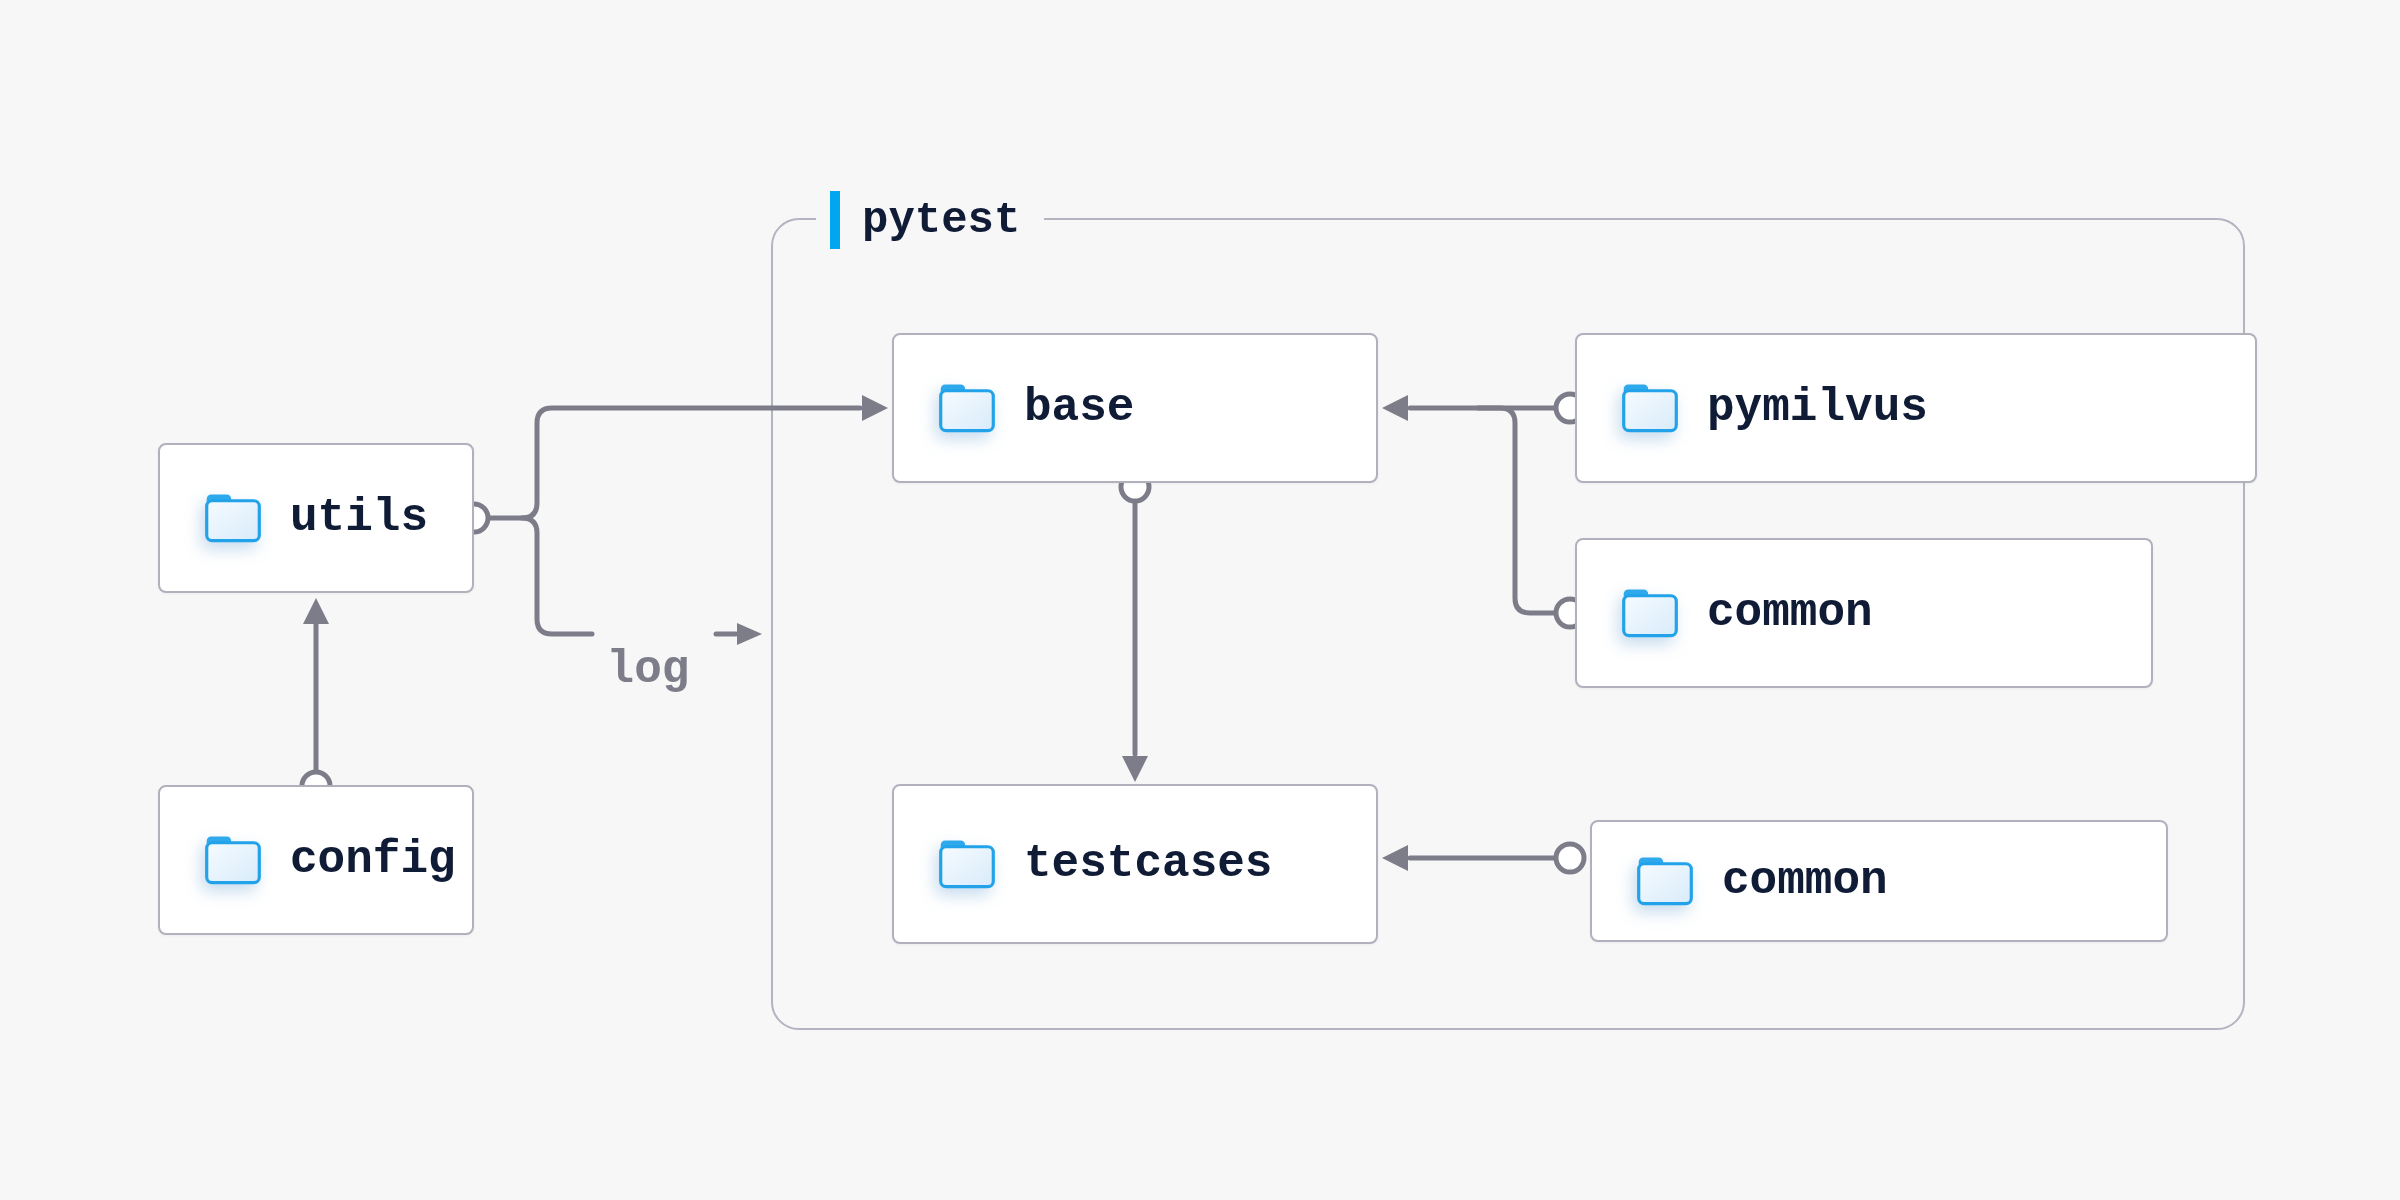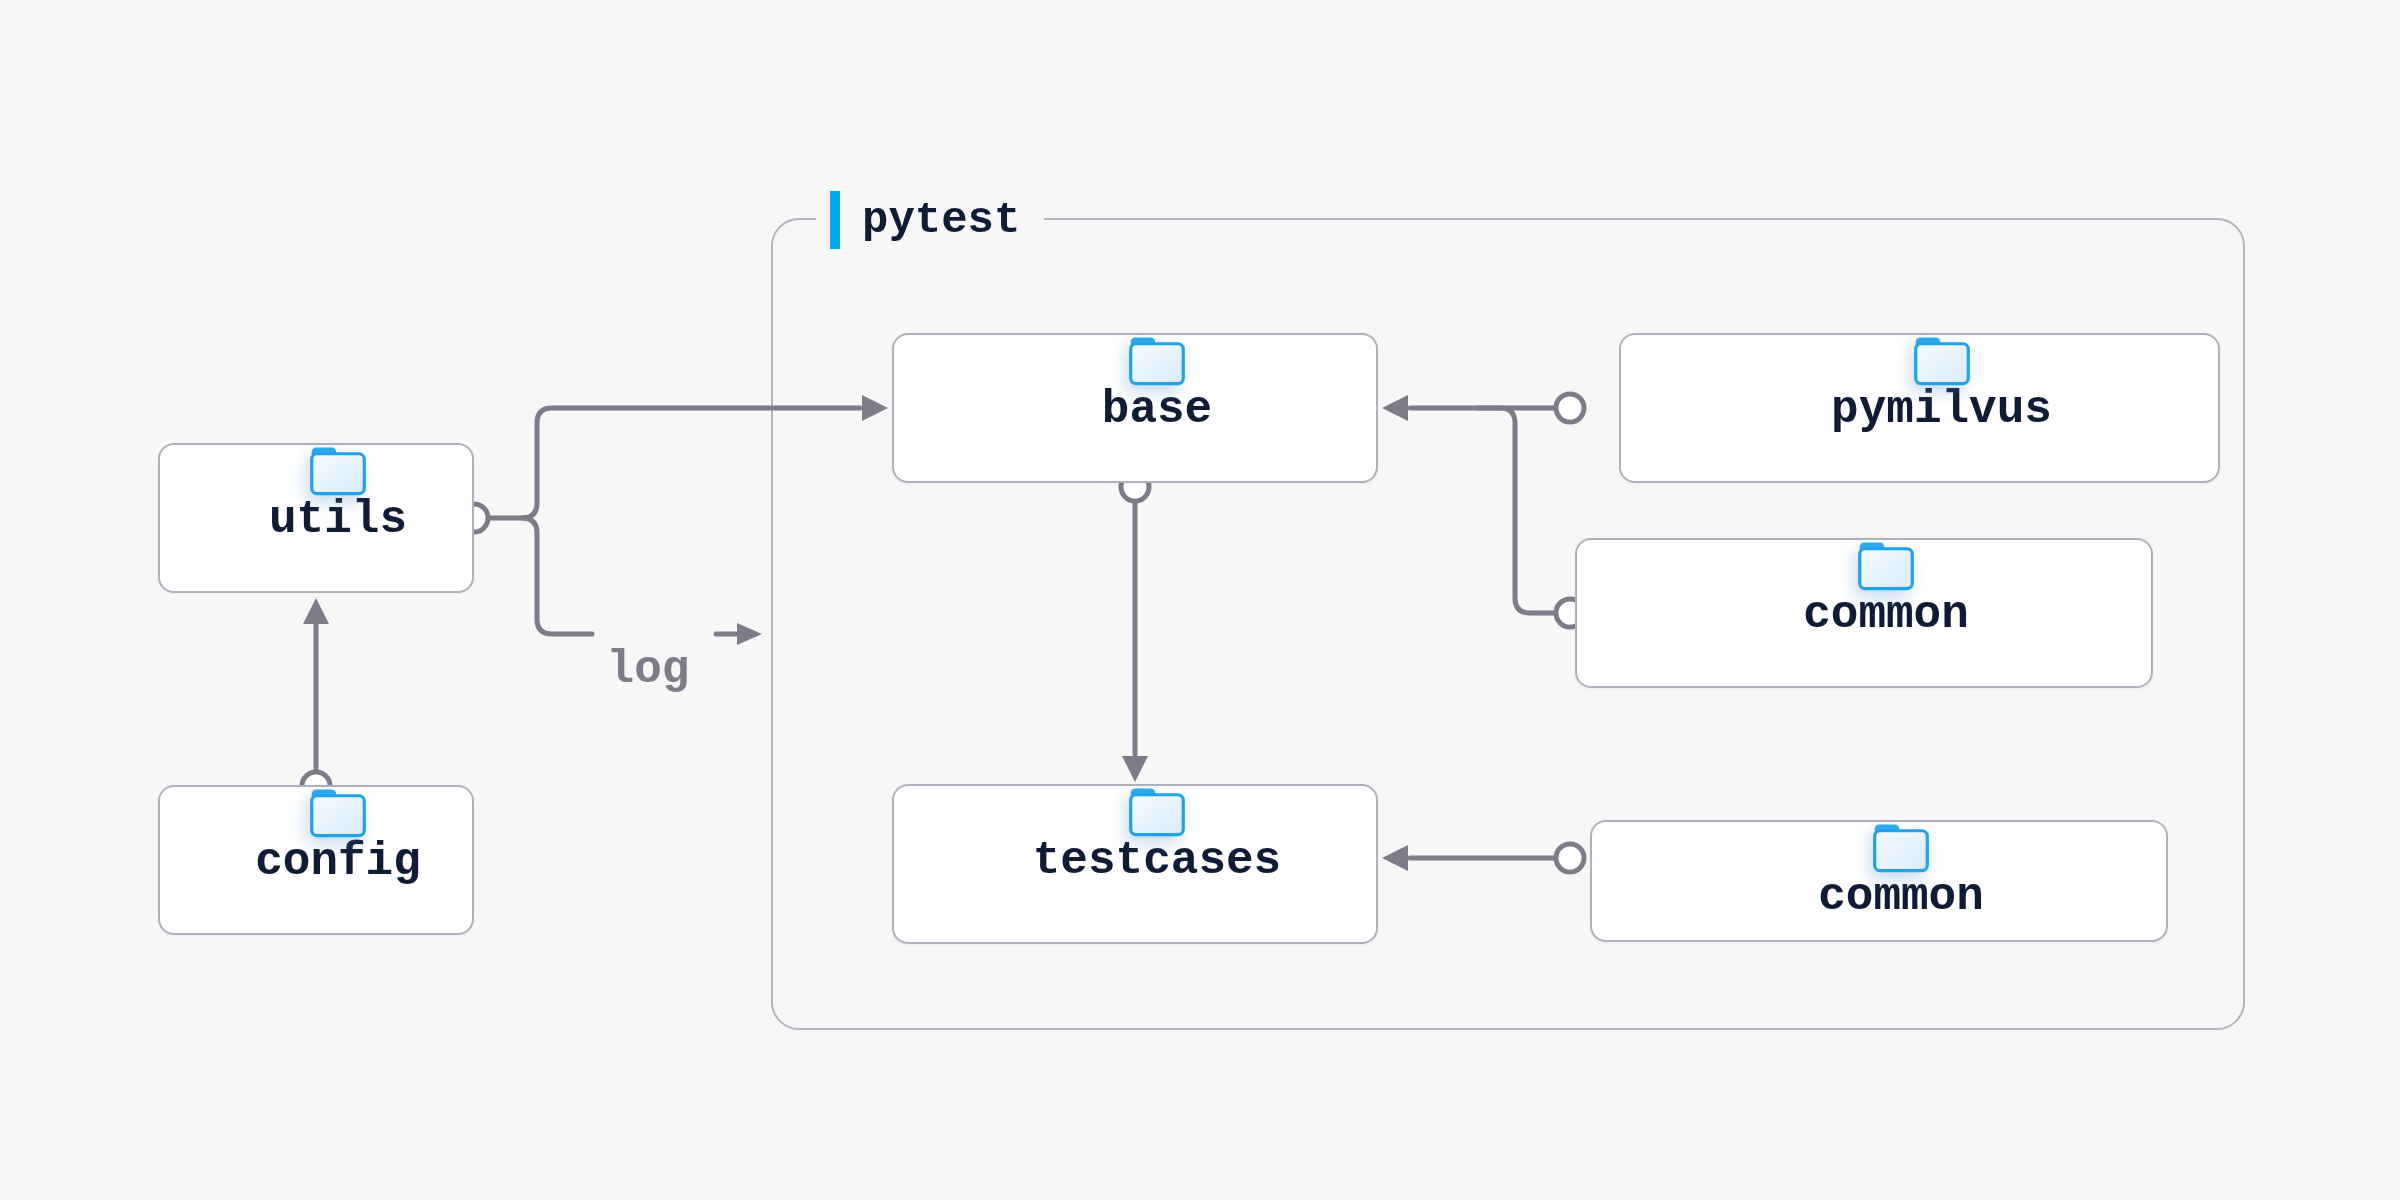--- a/index.html
+++ b/index.html
@@ -11,24 +11,23 @@
     position:absolute;left:771px;top:218px;width:1474px;height:812px;
     border:2px solid #b3b4c0;border-radius:28px;box-sizing:border-box;
   }
   .group-label{
     position:absolute;top:-31px;left:43px;display:flex;align-items:center;
     background:#f7f7f8;height:62px;padding:0 24px 0 14px;gap:22px;
   }
   .accent-bar{width:10px;height:58px;background:#00a7f0;flex:0 0 auto;}
   .group-title{font-size:44px;font-weight:600;color:#101c36;line-height:1;}
   .node{
-    position:absolute;background:#ffffff;border:2px solid #b0b1bd;border-radius:16px;
-    display:flex;align-items:center;padding-left:44px;box-sizing:border-box;
+    position:absolute;background:#ffffff;border:2px solid #b0b1bd;border-radius:8px;
+    display:flex;align-items:center;padding-left:44px;gap:28px;box-sizing:border-box;
     box-shadow:0 1px 3px rgba(20,30,60,0.05);
-    flex-direction:column;
   }
   .node .label{font-size:46px;font-weight:600;color:#101c36;line-height:1;}
   .folder{flex:0 0 auto;filter:drop-shadow(-4px 7px 8px rgba(70,140,200,0.30));}
   .edge-label{
     position:absolute;left:598px;top:606px;width:100px;height:56px;
     display:flex;align-items:center;justify-content:center;
     color:#7c7d89;font-size:46px;font-weight:600;line-height:1;margin-top:36px;
   }
   .wires{position:absolute;left:0;top:0;pointer-events:none;}
 </style>
@@ -107,21 +106,21 @@
   </div>
 
   <div class="node" style="left:892px;top:333px;width:486px;height:150px;">
     <svg class="folder" width="58" height="52" viewBox="0 0 64 56">
       <rect x="3" y="2" width="27" height="17" rx="5" fill="#2ea9ec"></rect>
       <rect x="3" y="9" width="58" height="44" rx="6" fill="url(#foldGrad)" stroke="#22a3e9" stroke-width="3.5"></rect>
     </svg>
     <span class="label">base</span>
   </div>
 
-  <div class="node" style="left:1575px;top:333px;width:601px;height:150px;margin-left:44px;">
+  <div class="node" style="left:1575px;top:333px;width:682px;height:150px;">
     <svg class="folder" width="58" height="52" viewBox="0 0 64 56">
       <rect x="3" y="2" width="27" height="17" rx="5" fill="#2ea9ec"></rect>
       <rect x="3" y="9" width="58" height="44" rx="6" fill="url(#foldGrad)" stroke="#22a3e9" stroke-width="3.5"></rect>
     </svg>
     <span class="label">pymilvus</span>
   </div>
 
   <div class="node" style="left:1575px;top:538px;width:578px;height:150px;">
     <svg class="folder" width="58" height="52" viewBox="0 0 64 56">
       <rect x="3" y="2" width="27" height="17" rx="5" fill="#2ea9ec"></rect>

